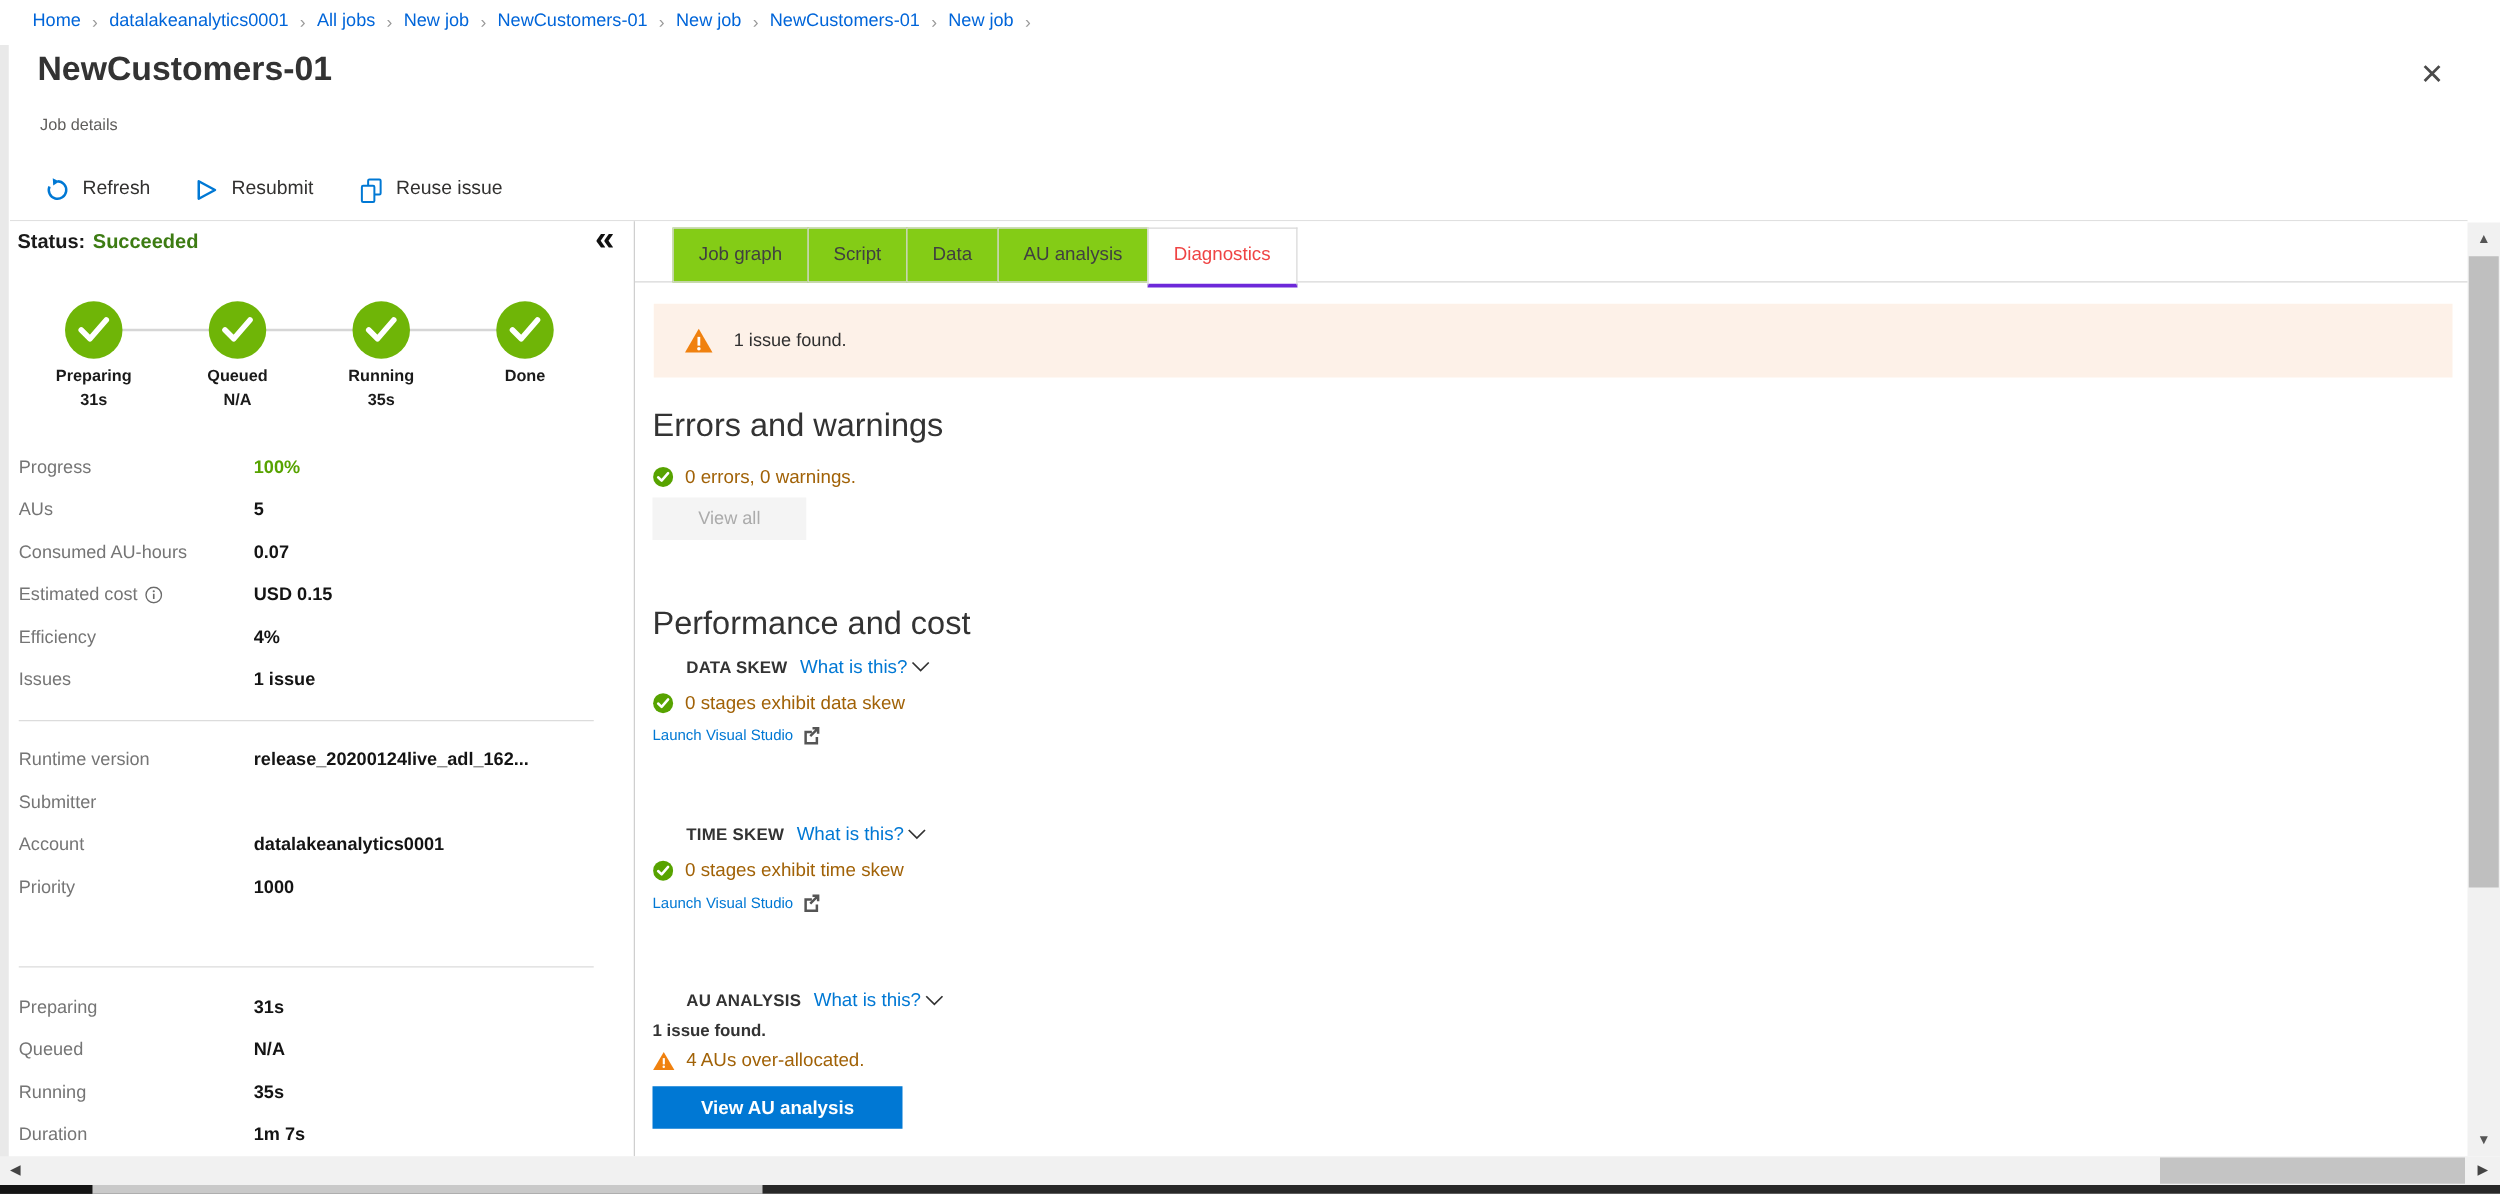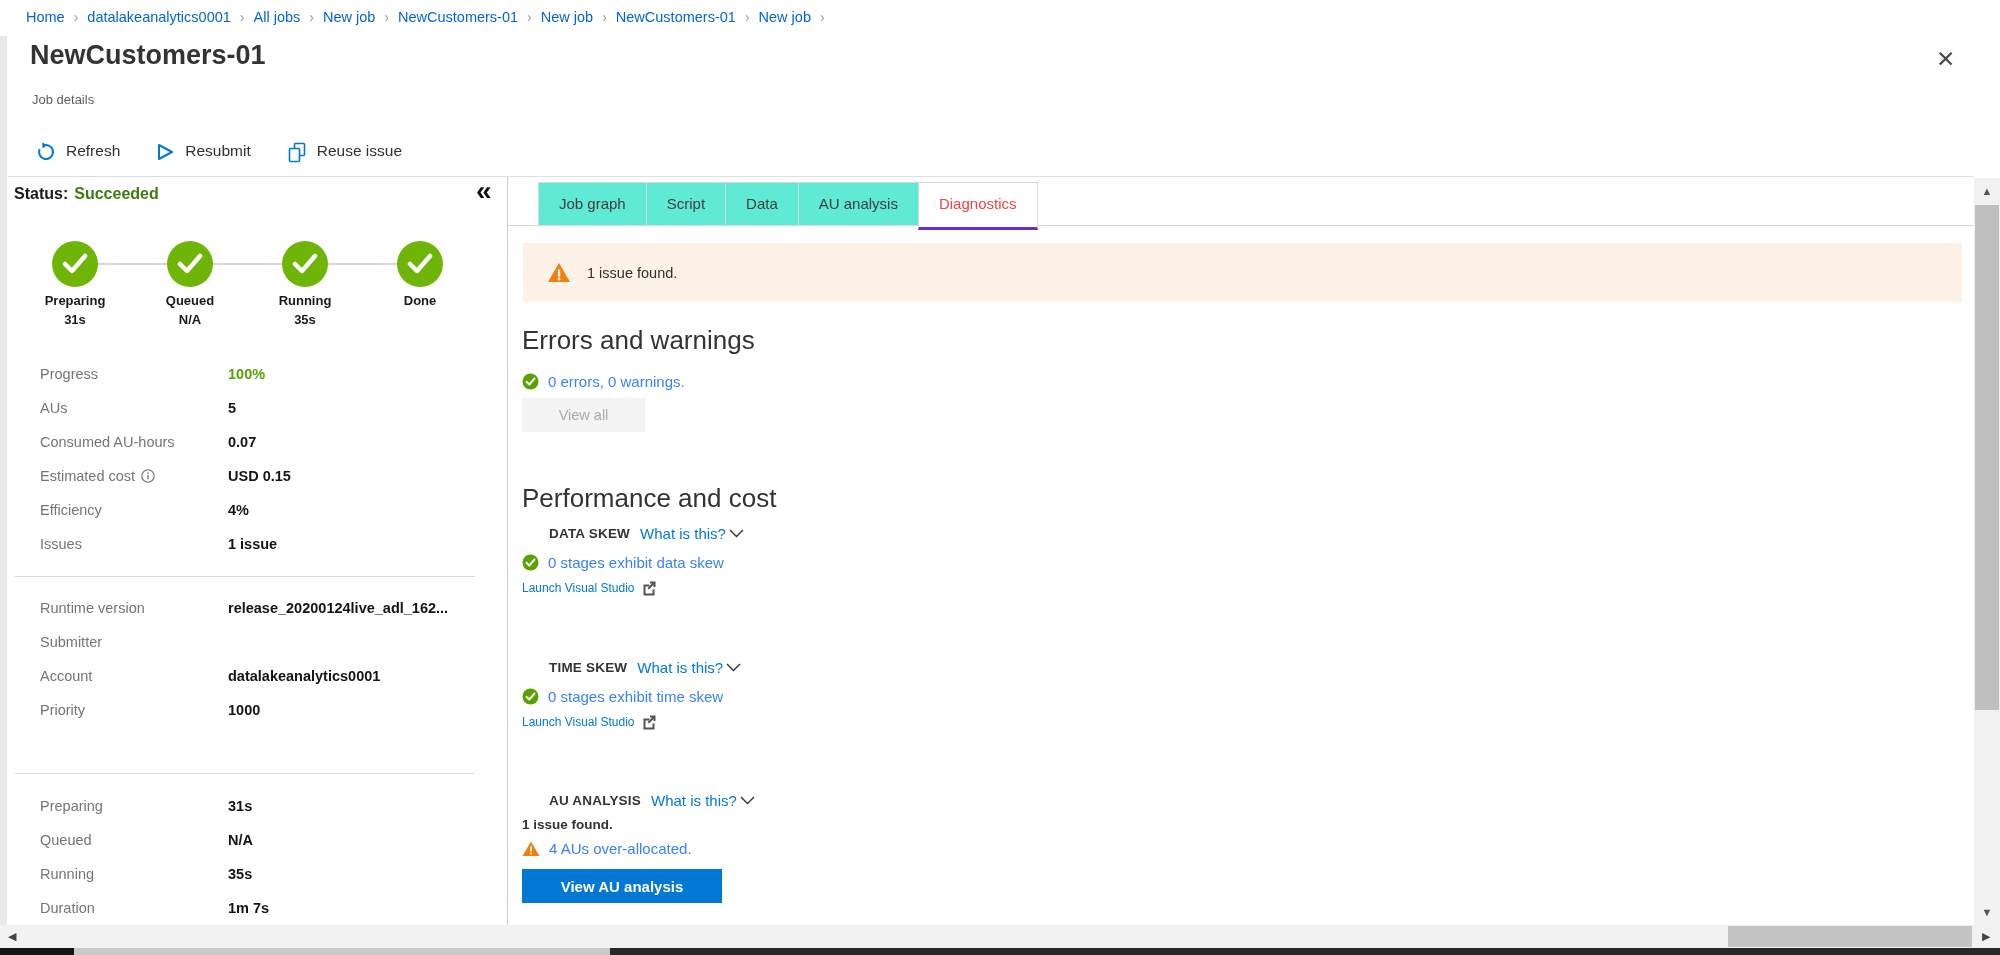--- a/index.html
+++ b/index.html
@@ -27,38 +27,38 @@
   .left-panel{position:absolute;left:8px;top:177px;width:499px;height:748px;background:#fff;}
   .panel-divider{position:absolute;left:507px;top:177px;width:1px;height:748px;background:#cfcfcf;}
   .status-line{position:absolute;left:6px;top:8px;font-size:16px;font-weight:bold;color:#1a1a1a;}
   .status-succeeded{color:#3d7c13;margin-left:6px;}
   .collapse-btn{position:absolute;left:468px;top:0px;font-size:28px;font-weight:bold;color:#111;cursor:pointer;line-height:1;}
   .steps-connector{position:absolute;left:67px;top:86px;width:345px;height:2px;background:#d6d6d6;}
   .step{position:absolute;width:120px;text-align:center;}
   .step .circle{width:46px;height:46px;border-radius:50%;background:#6fb507;margin:0 auto;display:flex;align-items:center;justify-content:center;}
   .step .sname{font-size:13px;font-weight:bold;color:#1a1a1a;margin-top:6px;}
   .step .sdur{font-size:13px;font-weight:bold;color:#1a1a1a;margin-top:4px;}
-  .kv-group{position:absolute;left:0;width:480px;margin-left:25px;}
+  .kv-group{position:absolute;left:0;width:480px;}
   .kv-row{display:flex;align-items:center;height:34px;}
   .kv-label{width:188px;margin-left:7px;font-size:14.5px;color:#757575;display:flex;align-items:center;gap:6px;}
   .kv-value{font-size:14.5px;font-weight:bold;color:#141414;}
   .kv-value.green{color:#57a300;}
   .panel-sep{position:absolute;left:7px;width:460px;height:1px;background:#dcdcdc;}
   
   .right-pane{position:absolute;left:508px;top:177px;width:1466px;height:748px;background:#fff;}
   .tabbar-line{position:absolute;left:0;top:48px;width:1466px;height:1px;background:#d8d8d8;z-index:1;}
   .tabs{position:absolute;left:30px;top:5px;display:flex;z-index:2;}
-  .tab{background:#5eead4;border:1px solid #d8d8d8;margin-left:-1px;padding:0 20px;font-size:15px;color:#404040;line-height:42px;height:42px;cursor:pointer;}
+  .tab{background:#84cc16;border:1px solid #d8d8d8;margin-left:-1px;padding:0 20px;font-size:15px;color:#404040;line-height:42px;height:42px;cursor:pointer;}
   .tab:first-child{margin-left:0;}
   .tab.active{background:#fff;border-bottom:3px solid #6d28d9;height:44px;color:#ef4444;}
   .banner{position:absolute;left:15px;top:66px;width:1439px;height:59px;background:#fdf1e8;display:flex;align-items:center;}
   .banner .txt{font-size:14.5px;color:#2f2f2f;margin-left:16px;}
   .banner .wicon{margin-left:24px;display:flex;}
   .sec-heading{position:absolute;left:14px;font-size:26px;font-weight:300;color:#333;}
-  .icon-row{position:absolute;left:14px;display:flex;align-items:center;gap:9px;font-size:15px;color:#3b82f6;}
+  .icon-row{position:absolute;left:14px;display:flex;align-items:center;gap:9px;font-size:15px;color:#a16207;}
   .viewall-btn{position:absolute;left:14px;top:221px;width:123px;height:34px;background:#f4f4f4;color:#ababab;font-size:14.5px;display:flex;align-items:center;justify-content:center;cursor:default;}
   .skew-title{position:absolute;left:14px;display:flex;align-items:center;gap:10px;margin-left:27px;}
   .skew-name{font-size:13.5px;font-weight:bold;color:#333;letter-spacing:.2px;}
   .whatlink{font-size:15px;color:#0078d4;cursor:pointer;display:flex;align-items:center;gap:3px;}
   .launch-link{position:absolute;left:14px;display:flex;align-items:center;gap:6px;font-size:12px;color:#0078d4;cursor:pointer;}
   .au-issues{position:absolute;left:14px;font-size:13.5px;font-weight:bold;color:#333;}
   .primary-btn{position:absolute;left:14px;top:692px;width:200px;height:34px;background:#0078d4;color:#fff;font-size:15px;font-weight:bold;display:flex;align-items:center;justify-content:center;cursor:pointer;}
   
   .vscroll{position:absolute;left:1974px;top:178px;width:26px;height:747px;background:#f1f1f1;}
   .vscroll .arr{position:absolute;left:0;width:26px;text-align:center;font-size:11px;color:#555;cursor:pointer;}

